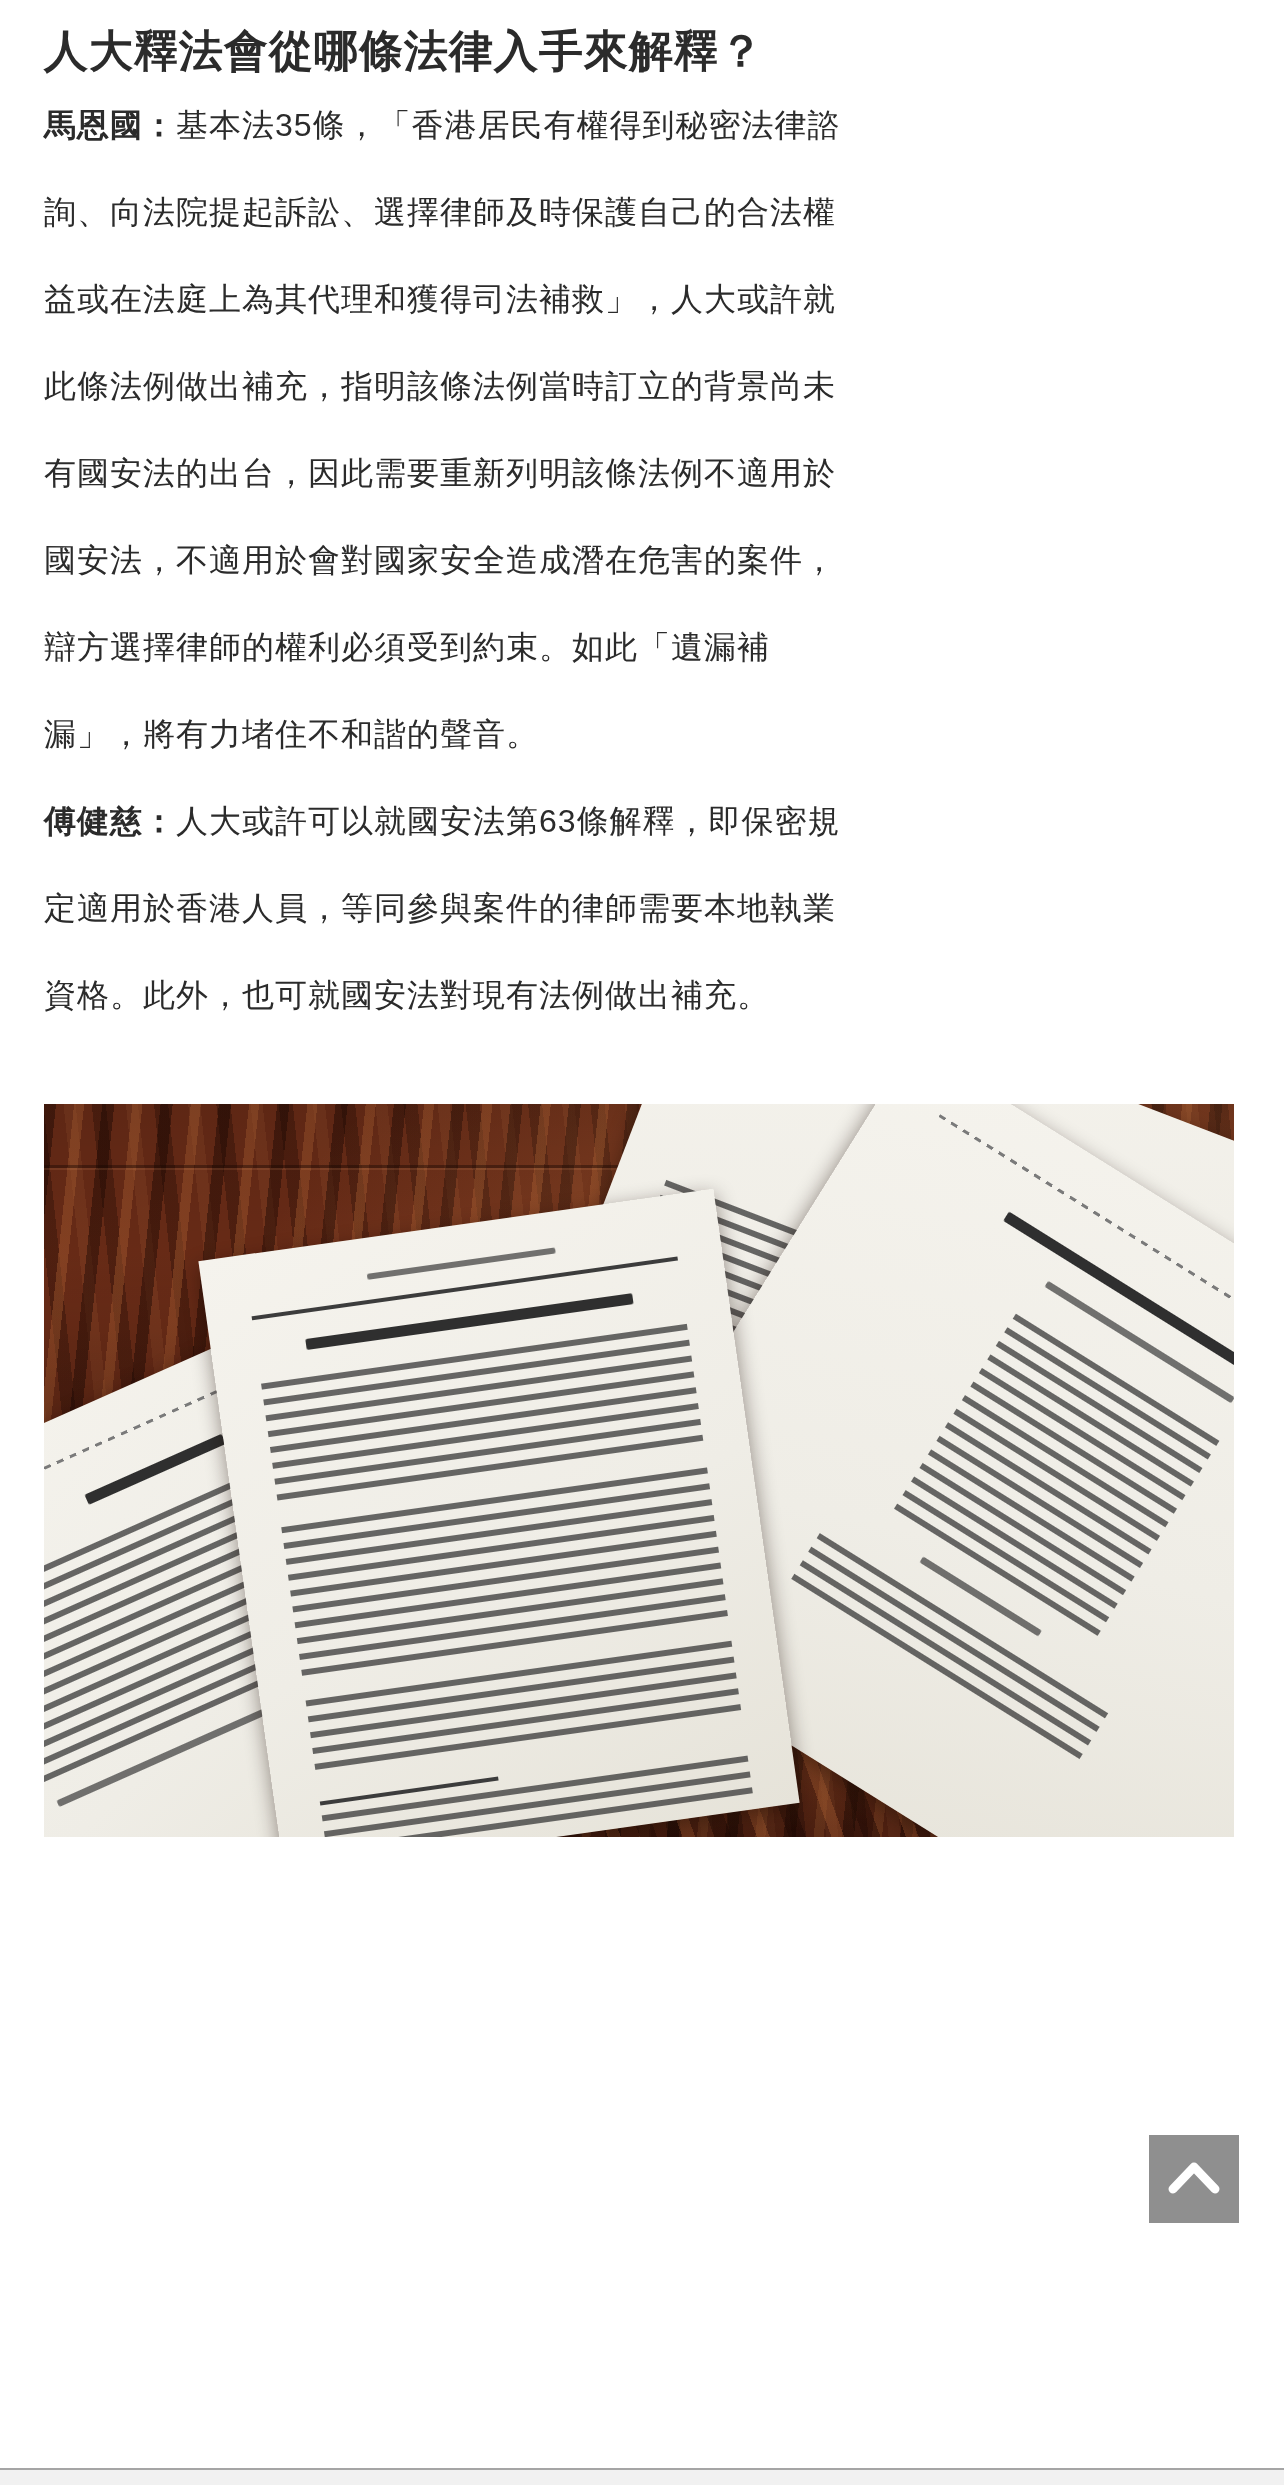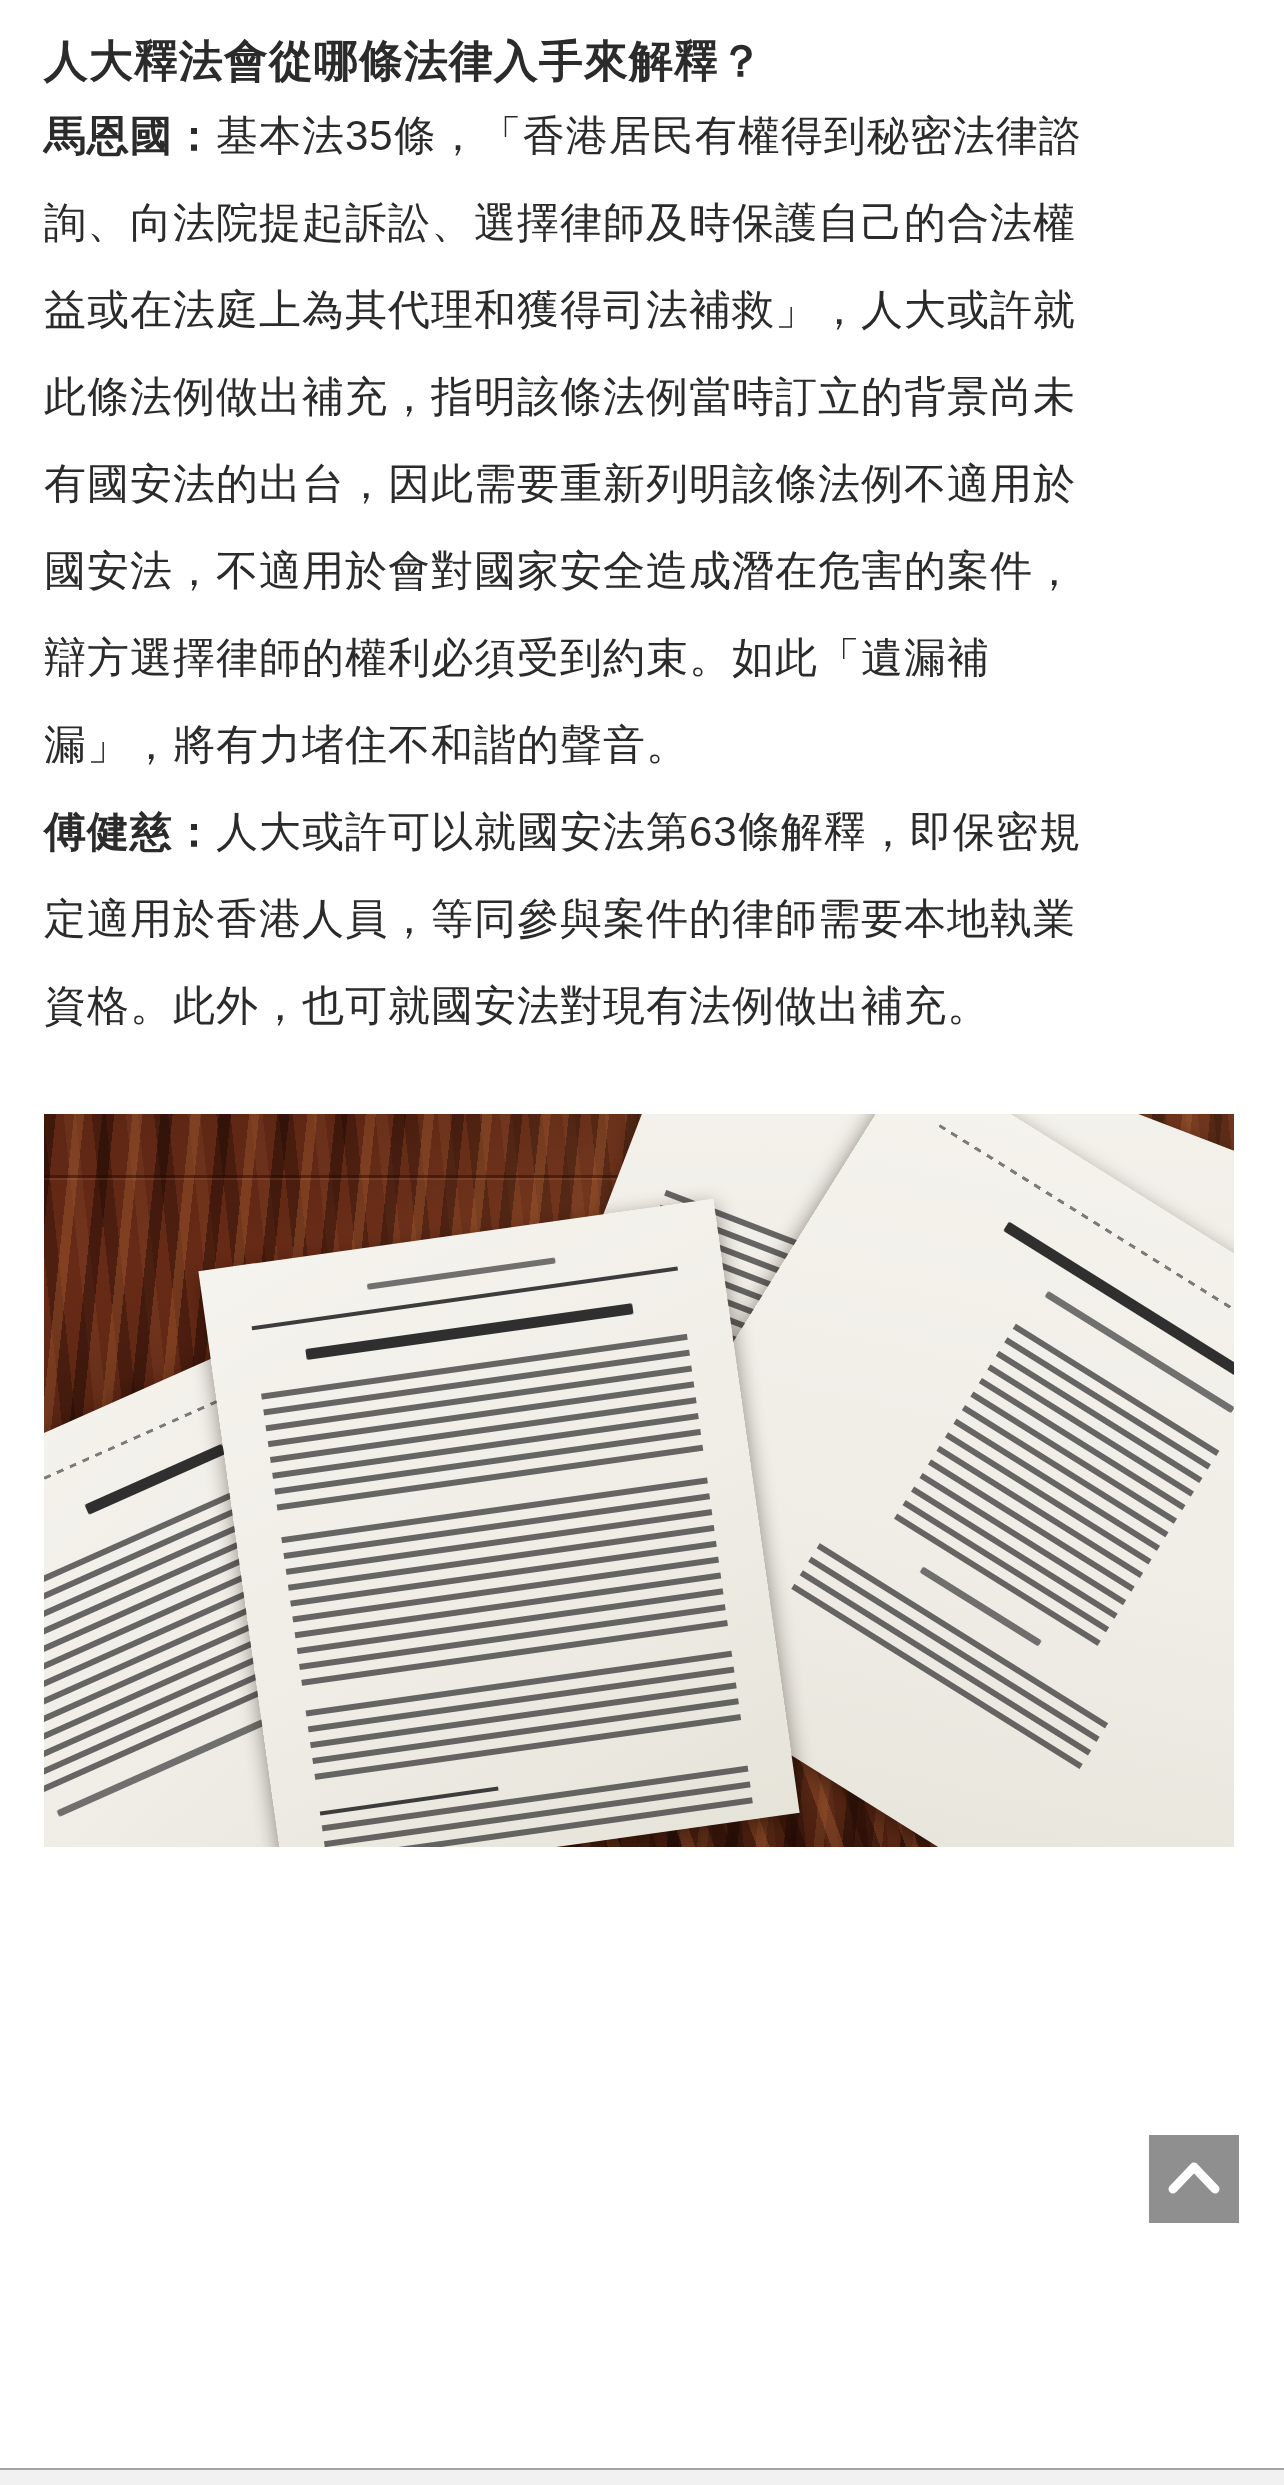--- a/index.html
+++ b/index.html
@@ -4,33 +4,33 @@
 <style>
   html,body{margin:0;padding:0;}
   body{
     width:1284px;height:2485px;
     background:#ffffff;
     font-family:"Liberation Sans","DejaVu Sans",sans-serif;
     overflow:hidden;
     position:relative;
   }
   .page{position:relative;width:1284px;height:2485px;overflow:hidden;}
-  .content{padding:30px 36px 0 44px;}
+  .content{padding:20px 36px 0 44px;}
 
   h3.sec{
     margin:0;
     font-size:44px;
     line-height:62px;
     font-weight:700;
     color:#2b2b2b;
     letter-spacing:1px;
   }
   p.para{
     margin:0;
-    font-size:42px;
+    font-size:32px;
     line-height:87px;
     color:#2b2b2b;
     letter-spacing:1px;
   }
   p.para .speaker{font-weight:700;}
   p.para .ptext{white-space:pre-line;}
   .mt-p1{margin-top:90px;}
   .mt-p2{margin-top:68px;}
   .mt-h2{margin-top:60px;}
   .mt-p3{margin-top:80px;}

